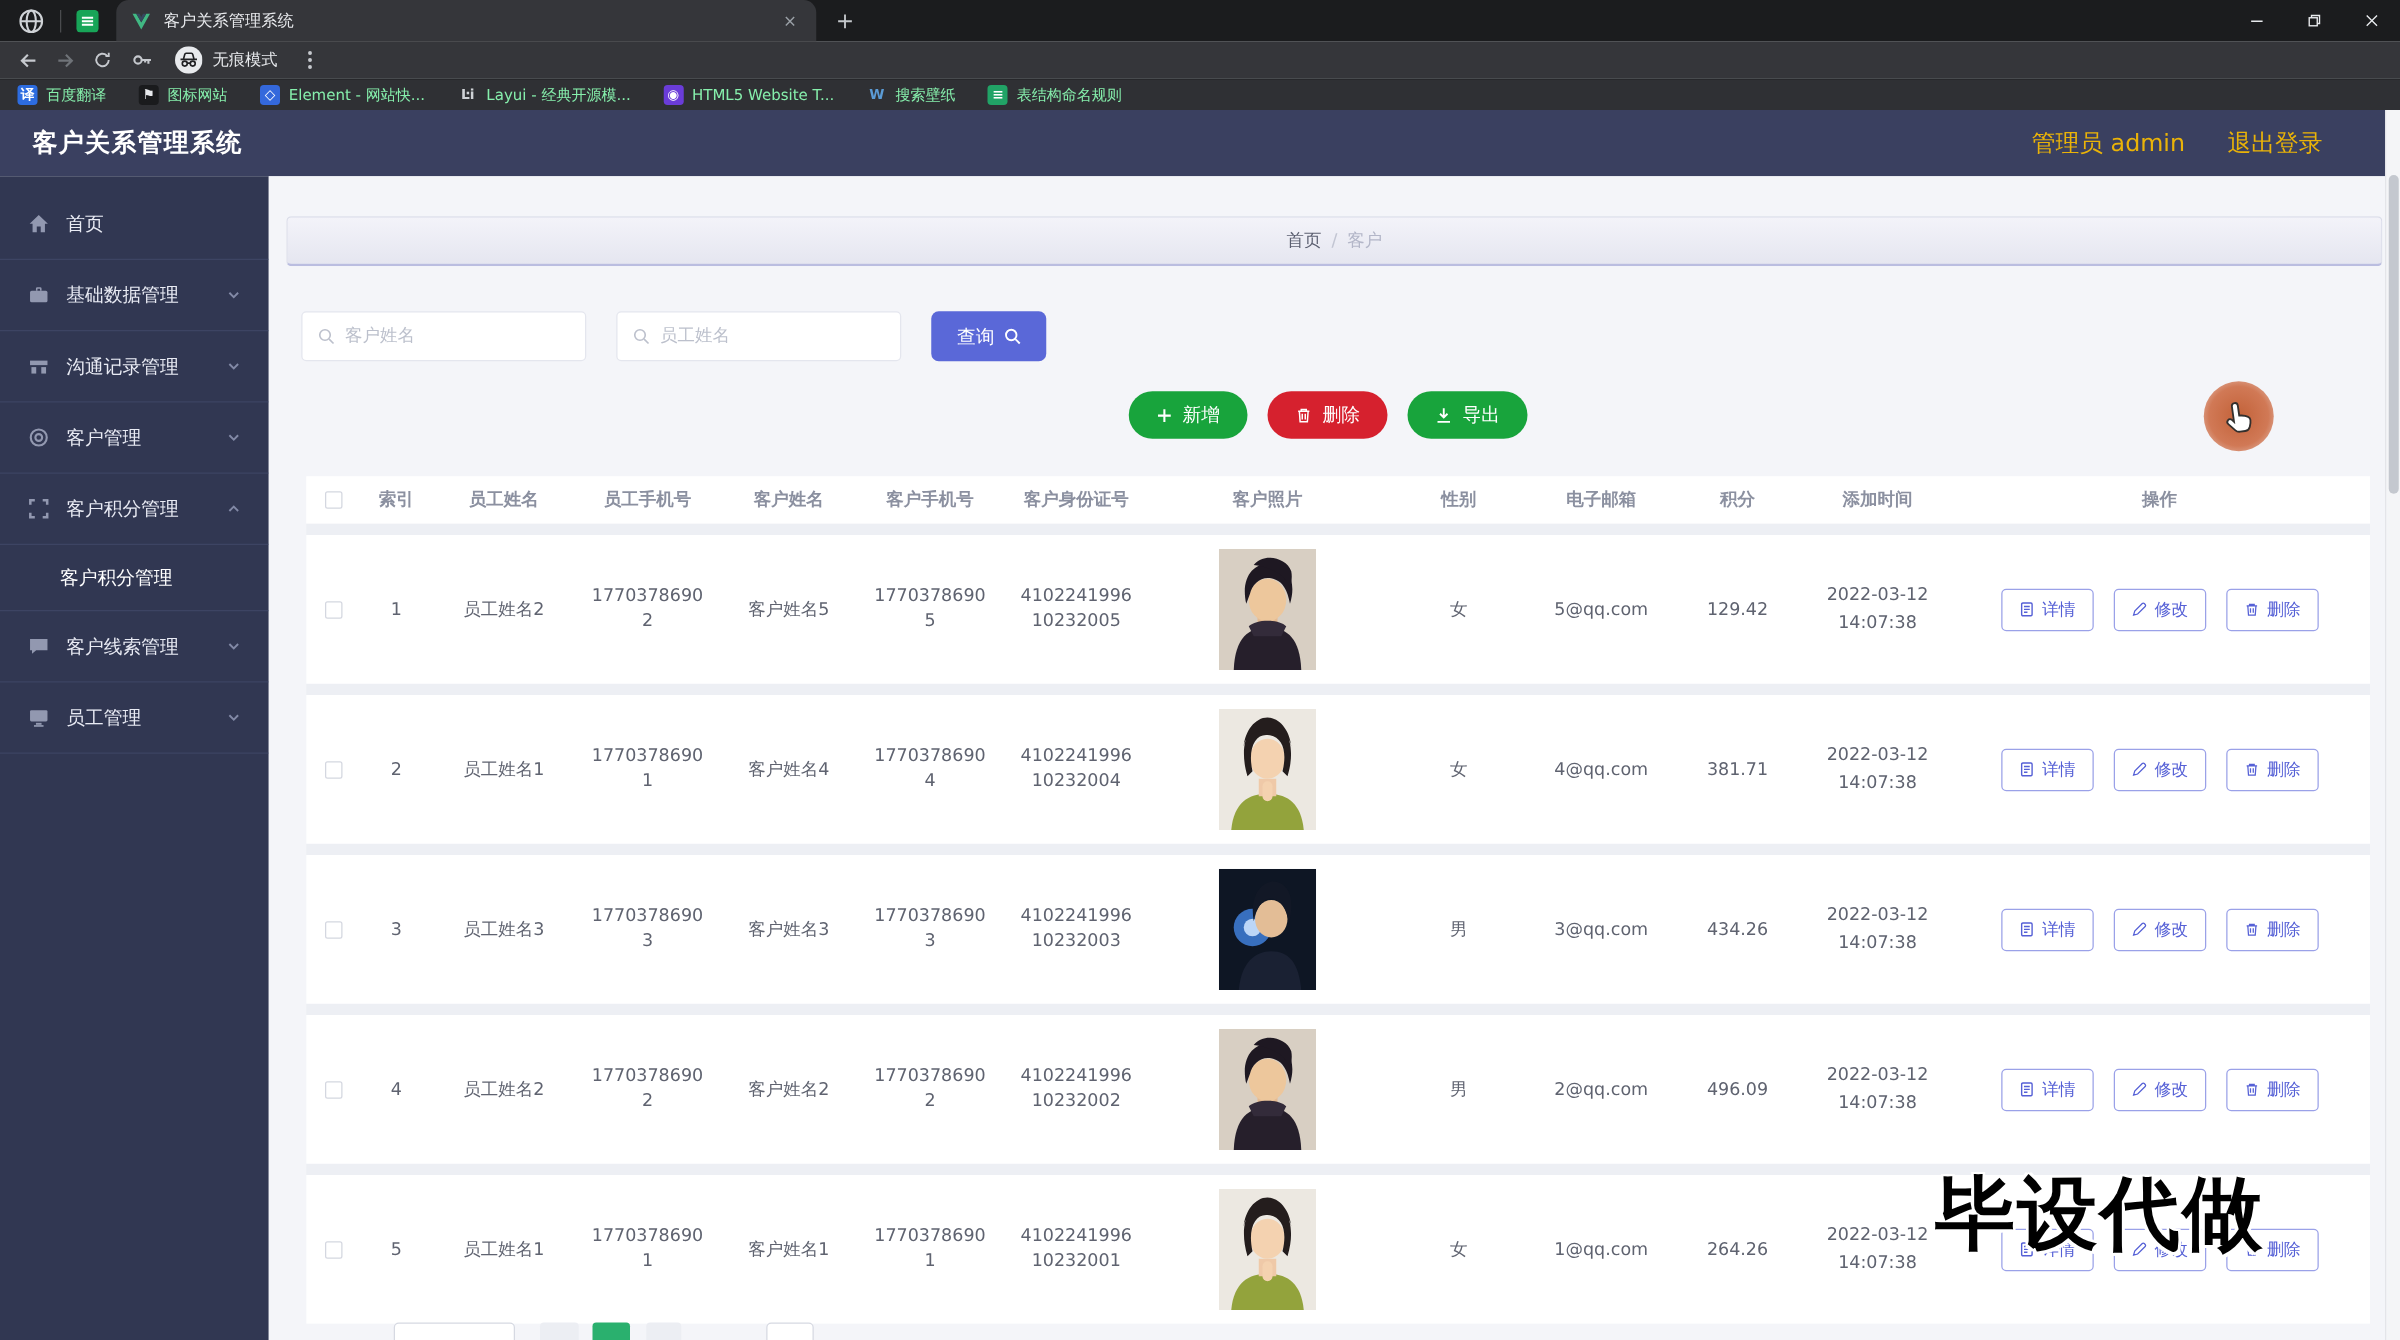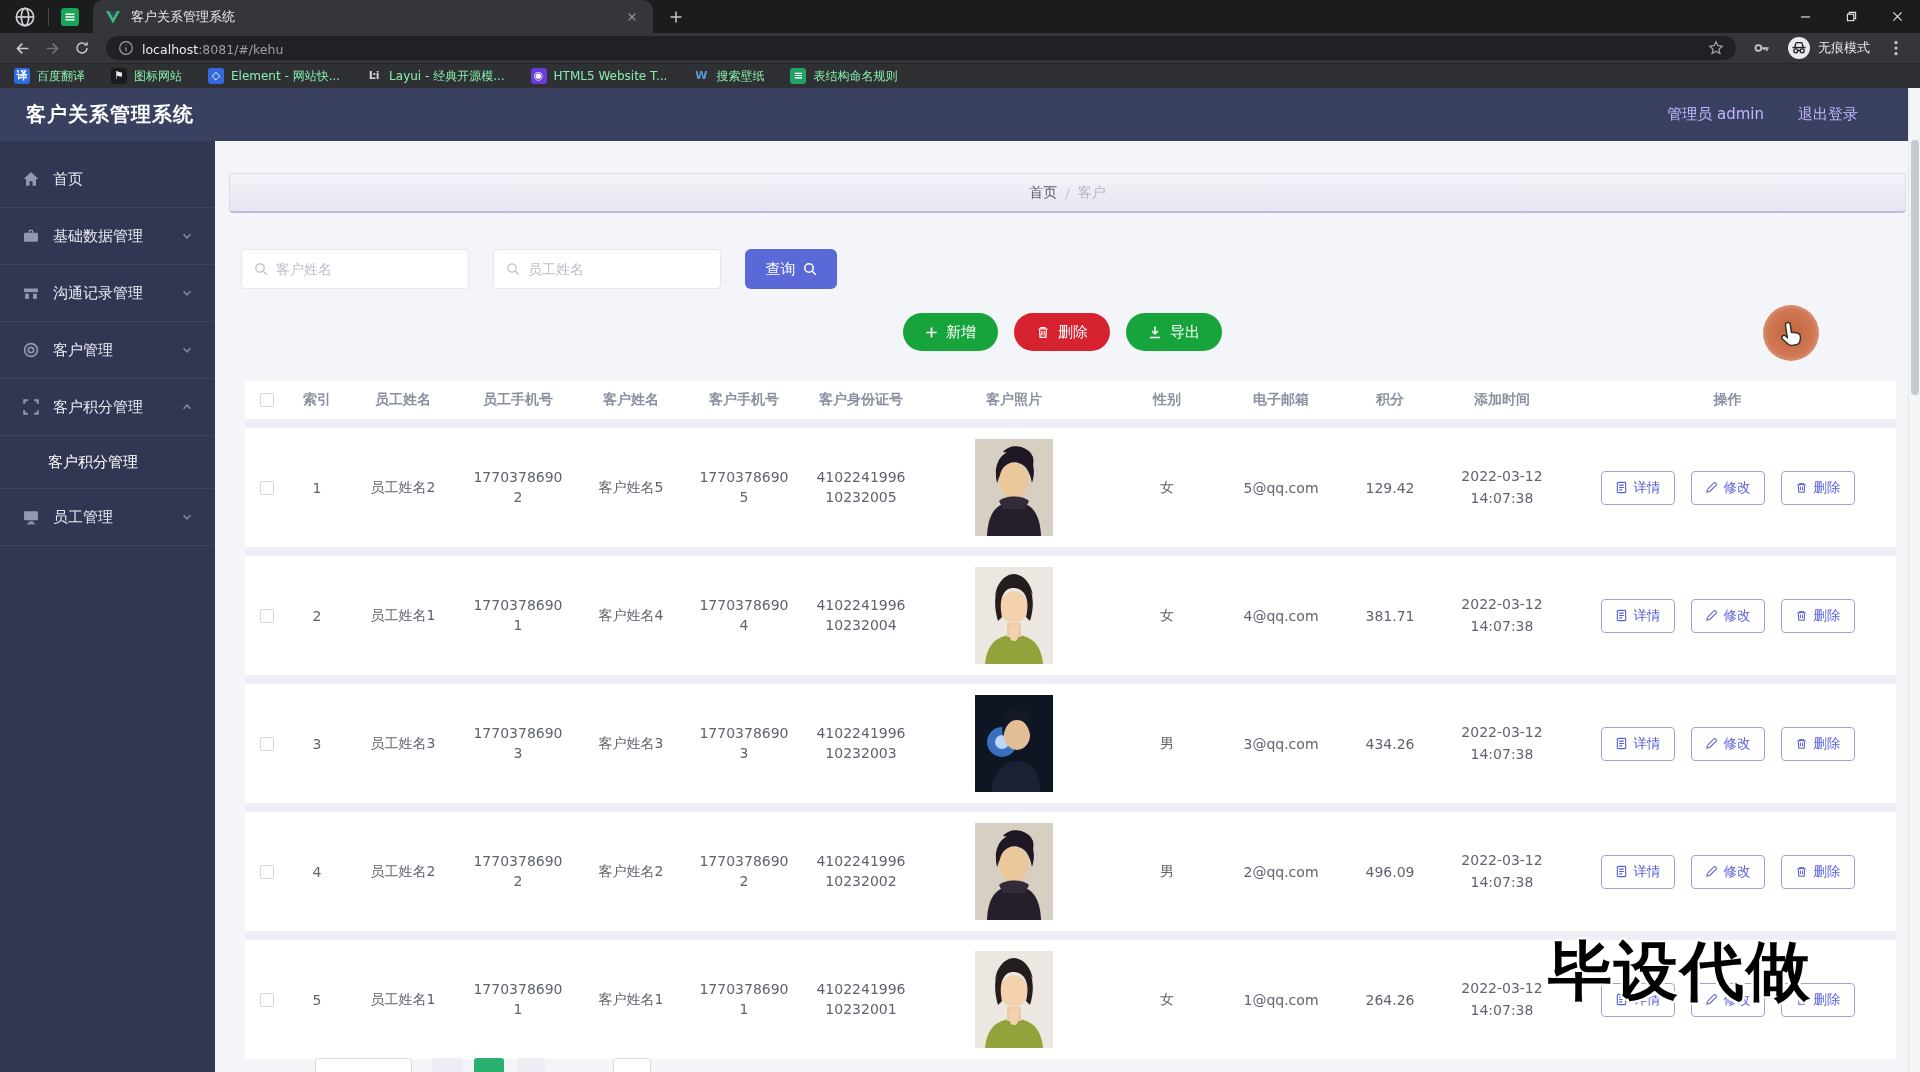--- a/index.html
+++ b/index.html
@@ -34,21 +34,21 @@
 
   .bookmarks { height:25px; background:#2f3034; display:flex; align-items:center; padding:0 14px; gap:26px; border-top:1px solid #27282b; }
   .bm { display:flex; align-items:center; gap:7px; }
   .bm-ic { width:16px; height:16px; border-radius:3px; font-size:11px; line-height:16px; text-align:center; font-weight:bold; }
   .bm-lb { color:#86efac; font-size:12px; white-space:nowrap; }
 
   
   .app-header { height:53px; background:#3a4060; display:flex; align-items:center; padding:0 26px; }
   .app-title { color:#fff; font-size:20px; font-weight:bold; letter-spacing:1px; }
   .hdr-right { margin-left:auto; display:flex; align-items:center; gap:34px; margin-right:36px; }
-  .hdr-user, .hdr-logout { color:#c4b5fd; font-size:15px; }
+  .hdr-user, .hdr-logout { color:#eab308; font-size:19px; }
 
   
   .app-body { display:flex; height:931px; }
   .sidebar { width:215px; background:#313752; flex:none; padding-top:10px; }
   .side-item { height:57px; display:flex; align-items:center; padding:0 22px; gap:13px; color:#e9ebf4; font-size:15px; border-bottom:1px solid #3d4463; cursor:default; }
   .s-ic { width:18px; height:18px; color:#9298b0; flex:none; }
   .s-lb { white-space:nowrap; }
   .s-ch { width:12px; height:12px; margin-left:auto; color:#8289a6; }
   .s-ch.up { transform:rotate(180deg); }
   .side-subitem { height:53px; display:flex; align-items:center; padding-left:48px; color:#ffffff; font-size:15px; border-bottom:1px solid #3d4463; }
@@ -172,35 +172,20 @@
       <svg viewBox="0 0 16 16" width="17" height="17" fill="none" stroke="currentColor" stroke-width="1.6">
         <path d="M2.5 8 H12.5 M8.2 3.5 L12.7 8 L8.2 12.5"></path>
       </svg>
     </span>
   <span class="nav-btn">
       <svg viewBox="0 0 16 16" width="16" height="16" fill="none" stroke="currentColor" stroke-width="1.5">
         <path d="M13 8 a5 5 0 1 1 -1.6 -3.7"></path>
         <path d="M13 2.2 V4.8 H10.4"></path>
       </svg>
     </span>
-  <div class="url-pill">
-    <span class="pill-icon">
-      <svg viewBox="0 0 16 16" fill="none" stroke="currentColor" stroke-width="1.2">
-          <circle cx="8" cy="8" r="6.3"></circle>
-          <path d="M8 7.2 V11.2 M8 4.8 V5.5"></path>
-        </svg>
-    </span>
-    <span><span class="url-host">localhost</span><span class="url-rest">:8081/#/kehu</span></span>
-    <span class="url-spacer"></span>
-    <span class="pill-icon">
-      <svg viewBox="0 0 16 16" fill="none" stroke="currentColor" stroke-width="1.3">
-          <path d="M8 1.8 l1.9 3.9 4.3 .5 -3.2 3 .8 4.2 L8 11.3 4.2 13.4 5 9.2 1.8 6.2 6.1 5.7 Z"></path>
-        </svg>
-    </span>
-  </div>
   <span class="tb-icon">
     <svg viewBox="0 0 16 16" fill="none" stroke="currentColor" stroke-width="1.5">
         <circle cx="4.8" cy="8" r="2.6"></circle>
         <path d="M7.4 8 H14 M12.2 8 V10.6 M9.9 8 V9.8"></path>
       </svg>
   </span>
   <span class="incog-badge">
     <span style="width:22px;height:22px;">
       <svg viewBox="0 0 20 20">
           <circle cx="10" cy="10" r="10" fill="#e8eaed"></circle>
@@ -326,20 +311,33 @@
             <path d="M2.5 4.2 L6 7.8 L9.5 4.2"></path>
           </svg>
         </span>
       </div>
       <div class="side-subitem">
         <span>客户积分管理</span>
       </div>
       <div class="side-item">
         <span class="s-ic">
           <svg viewBox="0 0 16 16" fill="currentColor">
+            <path d="M1.8 2.8 H14.2 V10.8 H6.2 L3.2 13.4 V10.8 H1.8 Z"></path>
+          </svg>
+        </span>
+        <span class="s-lb">客户线索管理</span>
+        <span class="s-ch">
+          <svg viewBox="0 0 12 12" fill="none" stroke="currentColor" stroke-width="1.5">
+            <path d="M2.5 4.2 L6 7.8 L9.5 4.2"></path>
+          </svg>
+        </span>
+      </div>
+      <div class="side-item">
+        <span class="s-ic">
+          <svg viewBox="0 0 16 16" fill="currentColor">
             <rect x="1.8" y="2.8" width="12.4" height="8" rx="1"></rect>
             <rect x="6" y="11.8" width="4" height="1.4"></rect>
             <rect x="4.6" y="13.4" width="6.8" height="1.2"></rect>
           </svg>
         </span>
         <span class="s-lb">员工管理</span>
         <span class="s-ch">
           <svg viewBox="0 0 12 12" fill="none" stroke="currentColor" stroke-width="1.5">
             <path d="M2.5 4.2 L6 7.8 L9.5 4.2"></path>
           </svg>

